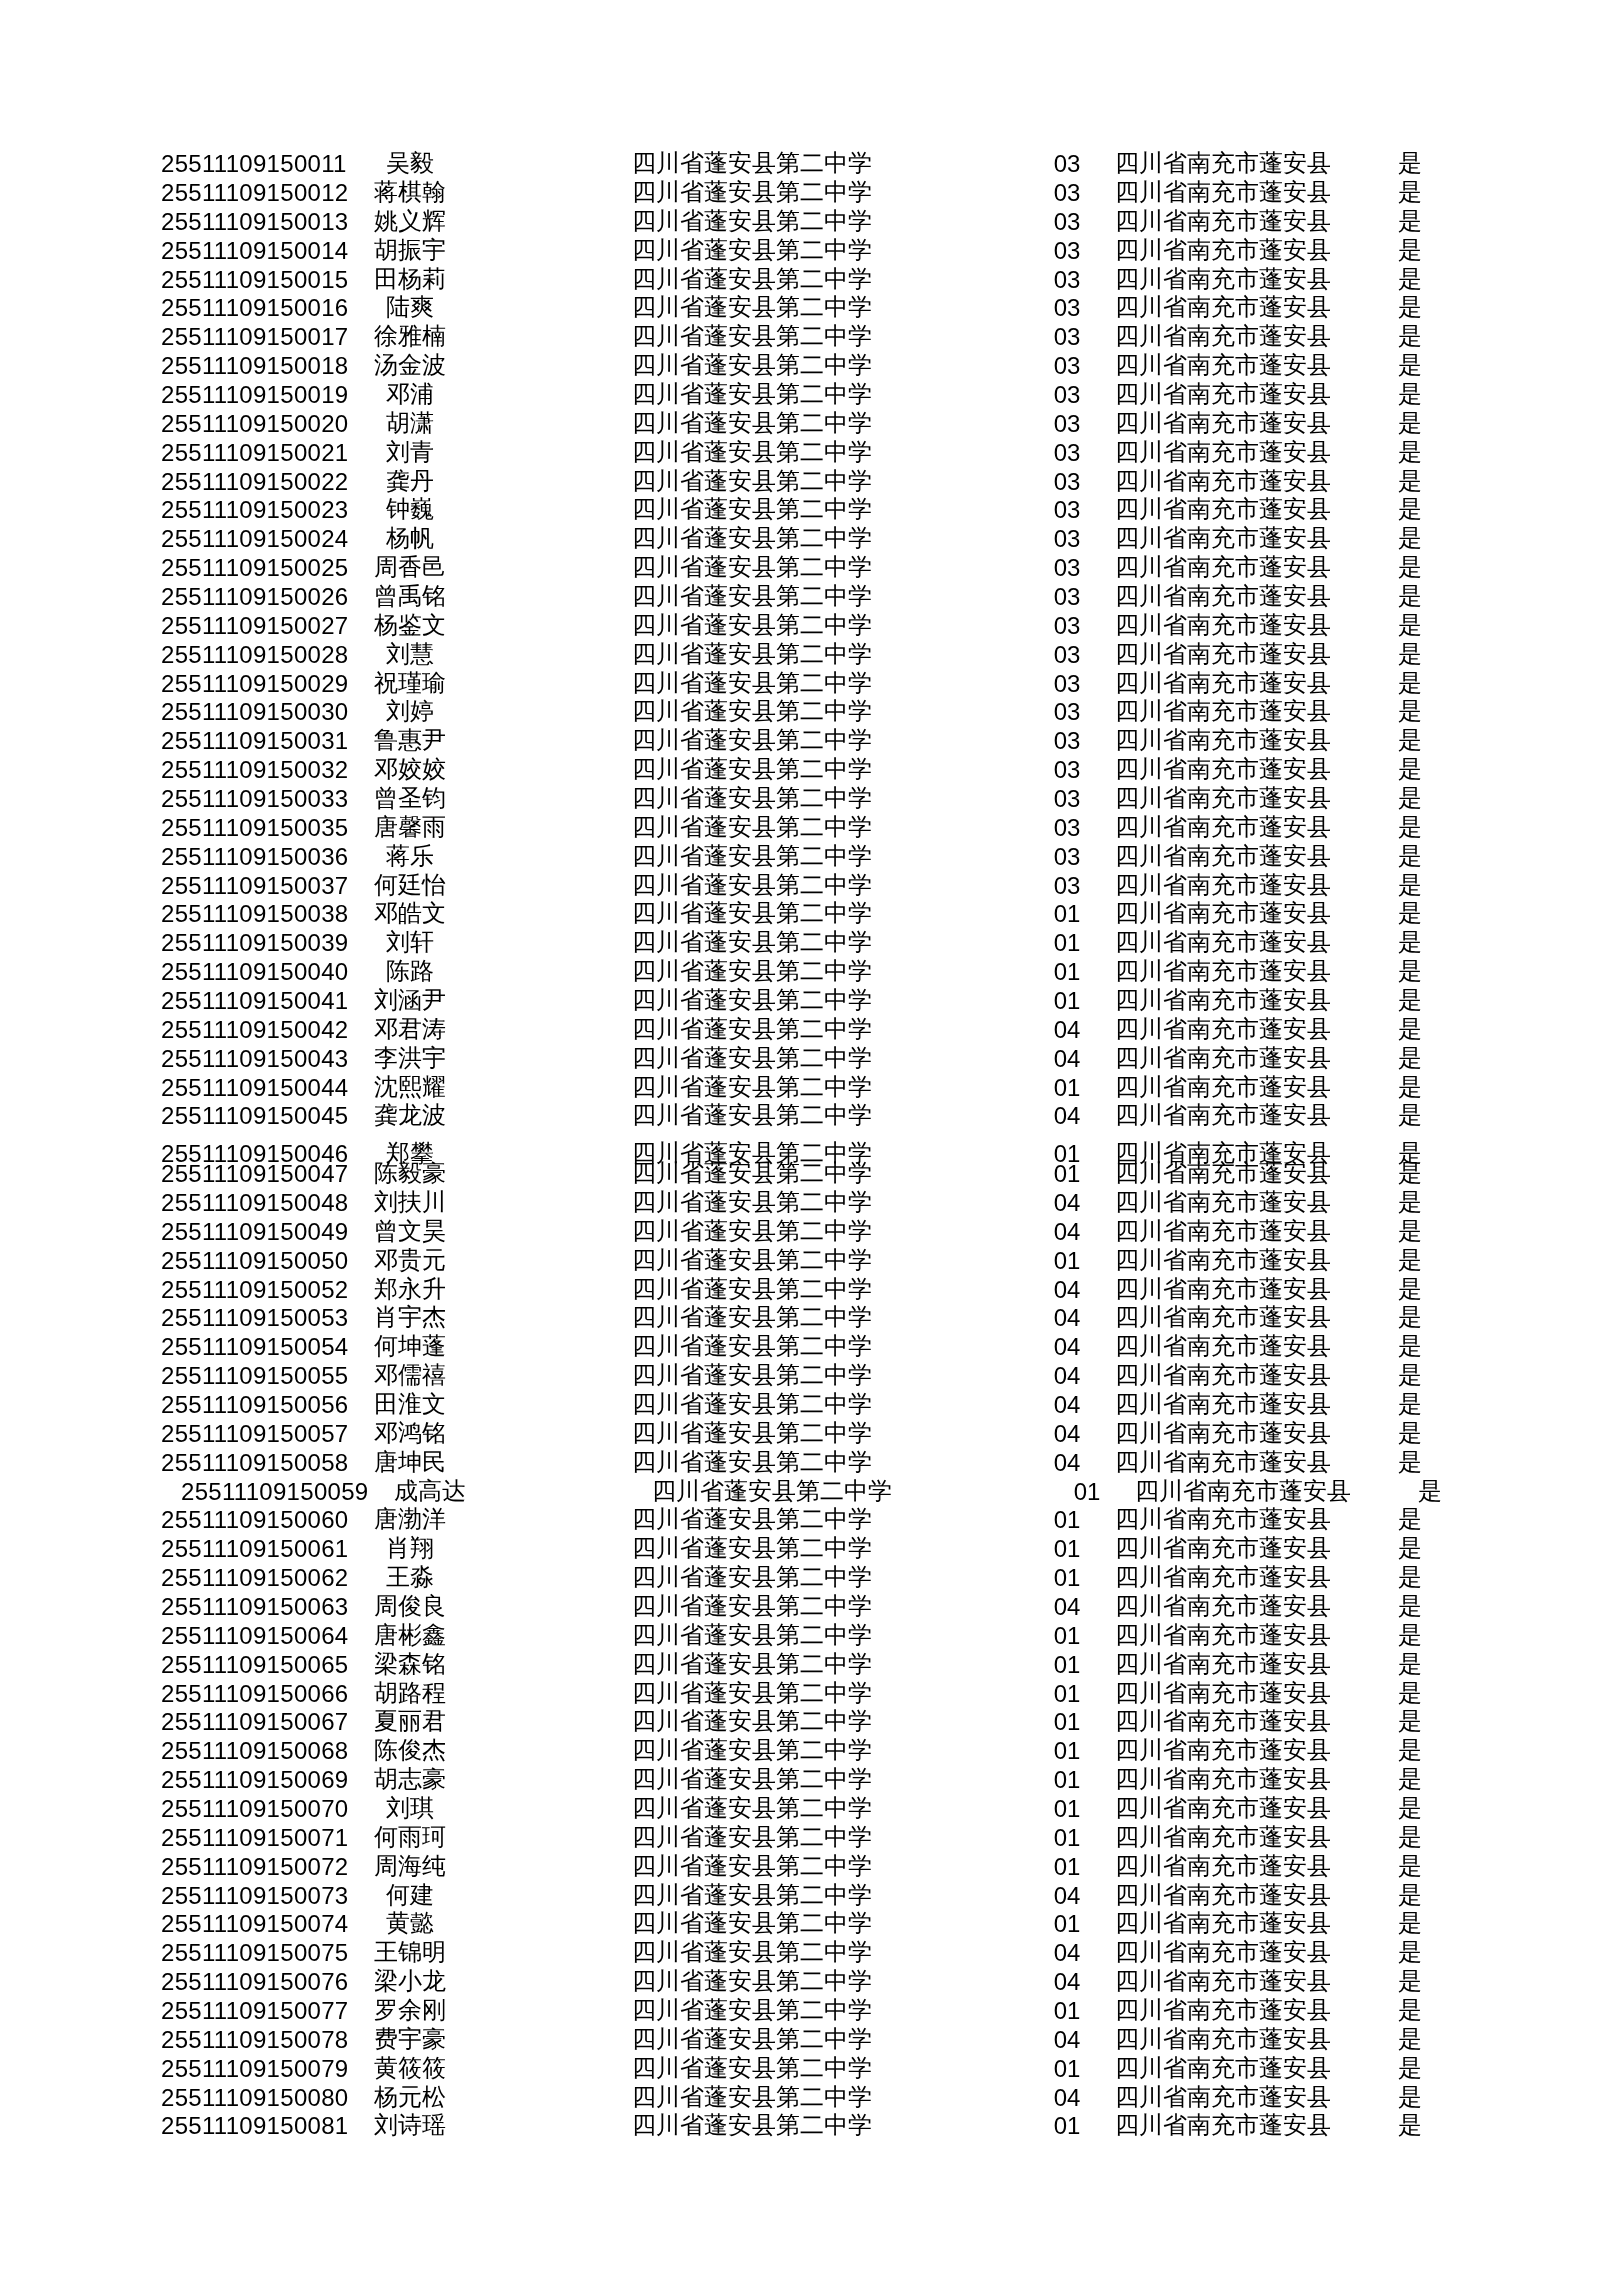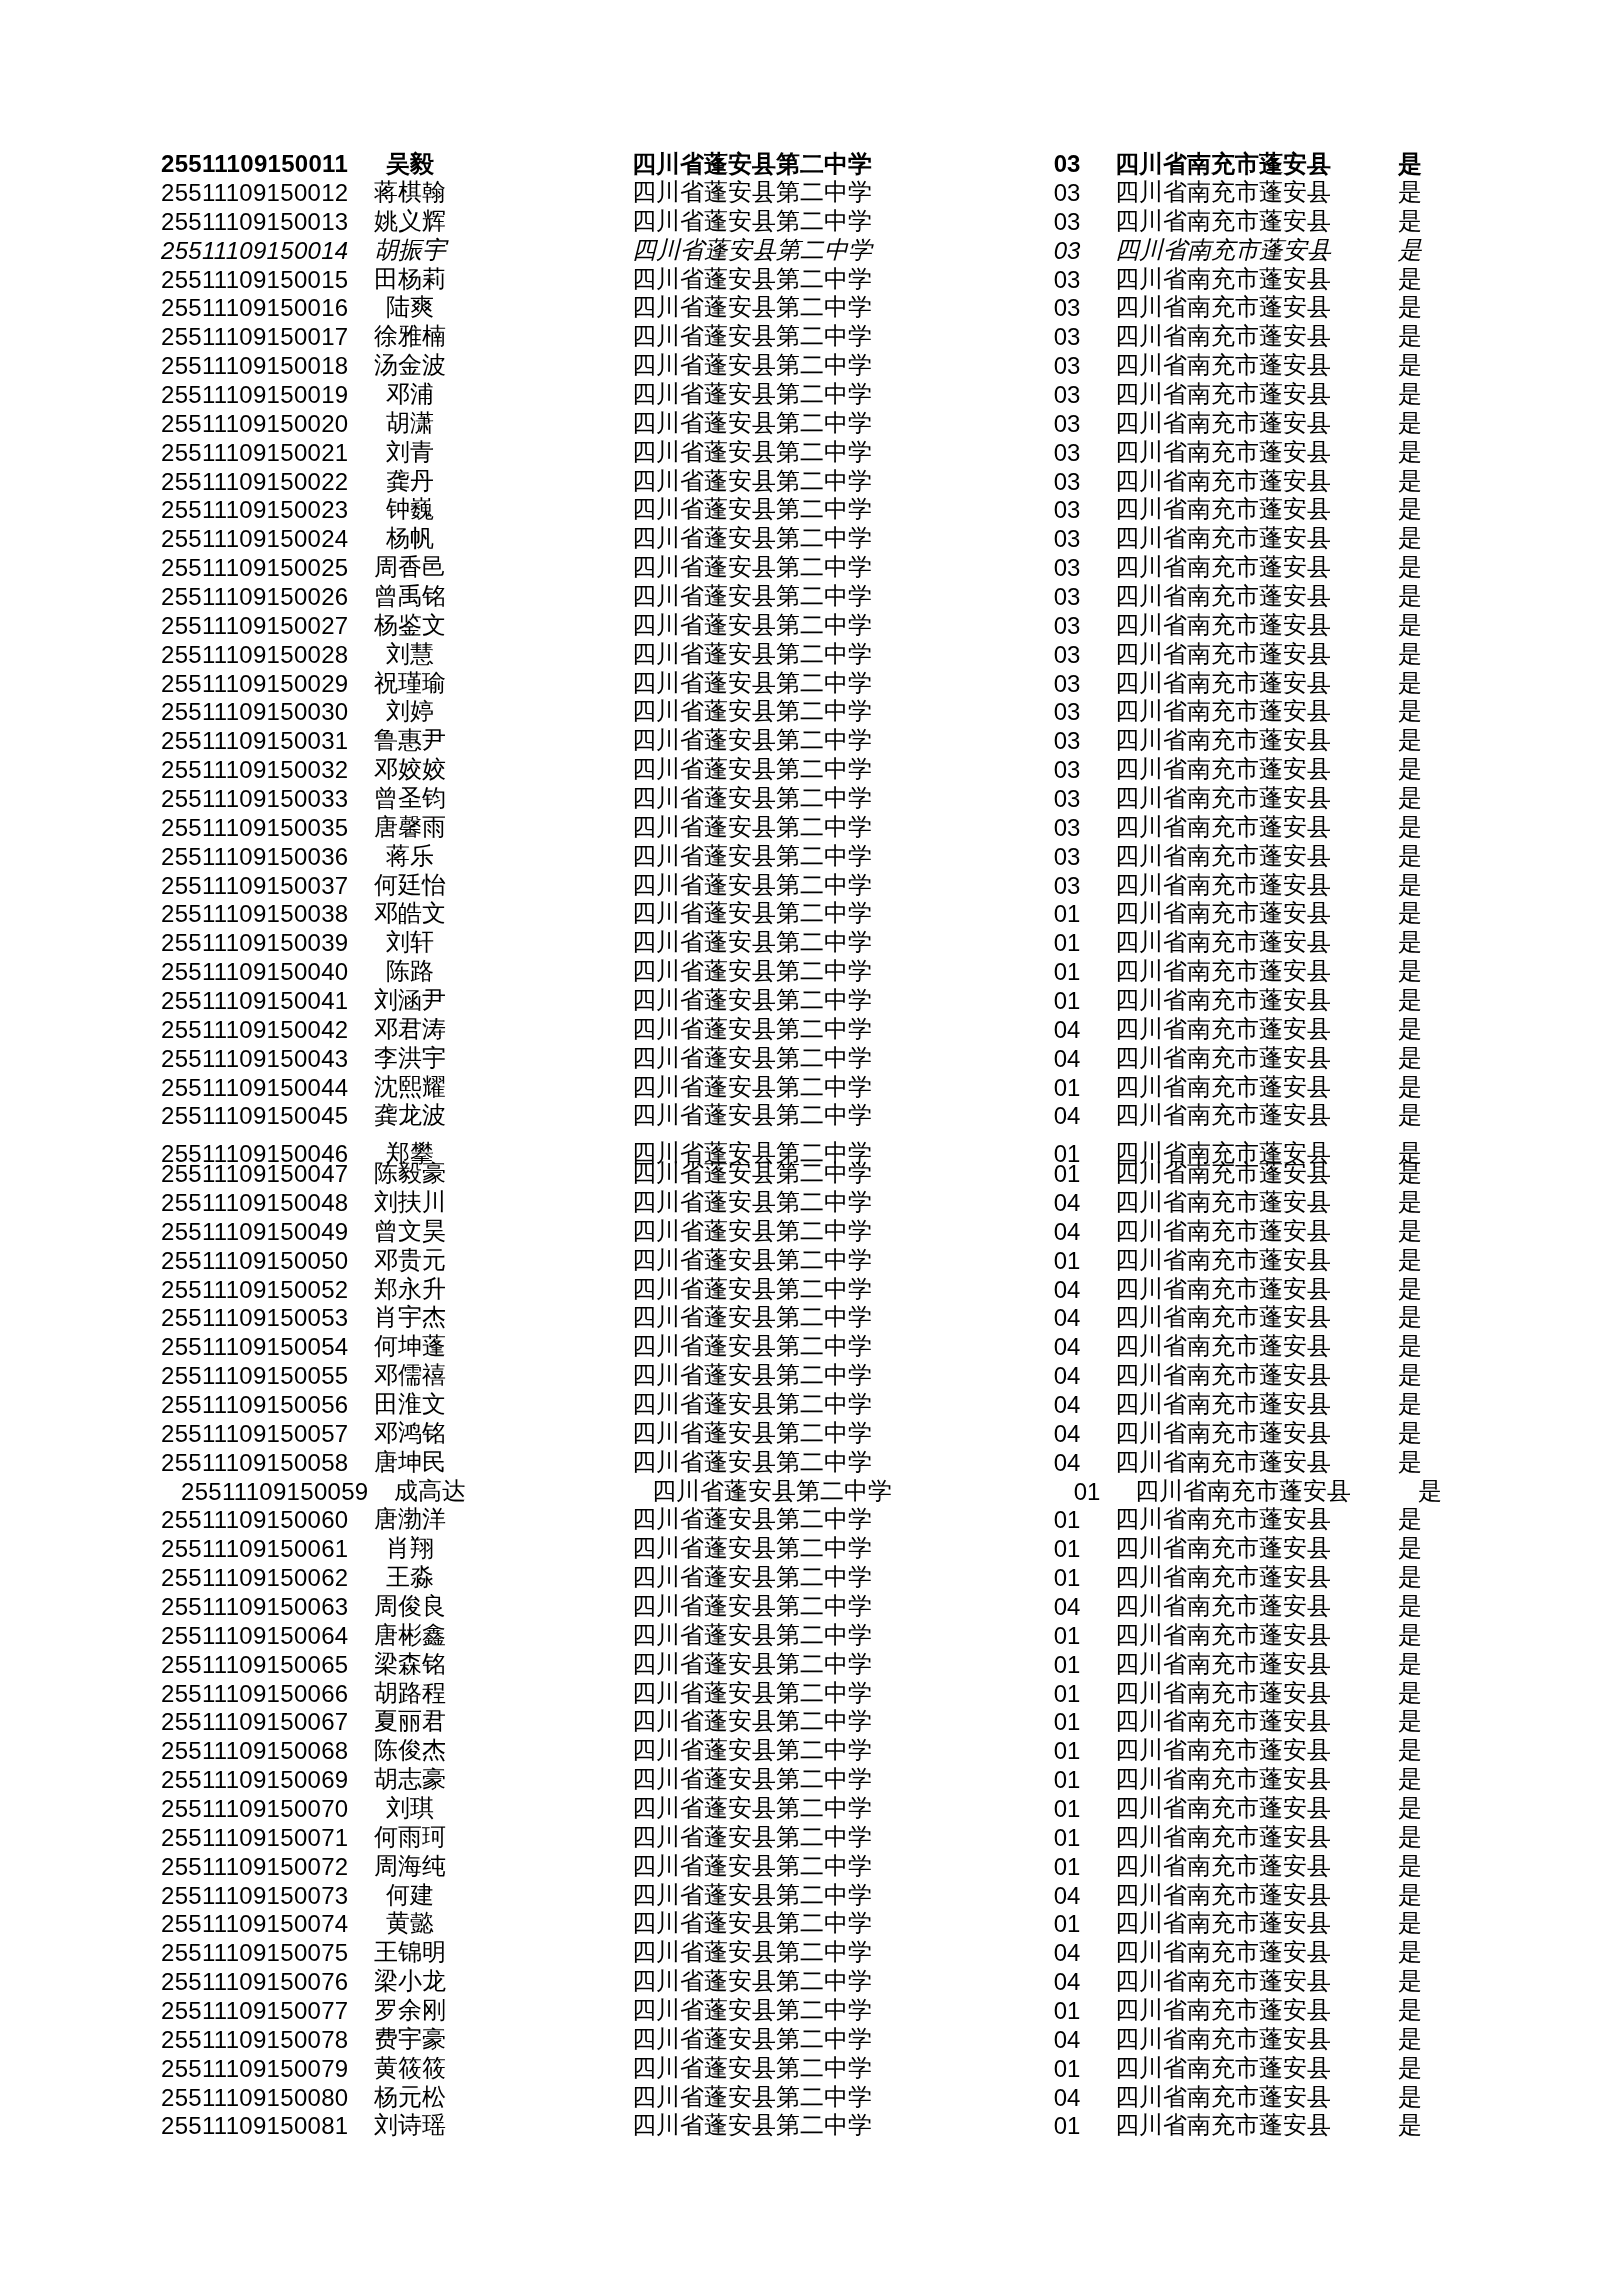--- a/index.html
+++ b/index.html
@@ -62,21 +62,21 @@
     width: 80px;
     text-align: center;
     font-family: "DejaVu Serif", serif;
   }
 </style>
 </head>
 <body>
 
 <div class="page">
 
-    <div class="row" style="top: 149px; font-weight: bold;">
+    <div class="row" style="top: 149px;">
       <span class="cell c-id">25511109150011</span>
       <span class="cell c-name">吴毅</span>
       <span class="cell c-school">四川省蓬安县第二中学</span>
       <span class="cell c-code">03</span>
       <span class="cell c-region">四川省南充市蓬安县</span>
       <span class="cell c-flag">是</span>
     </div>
 
     <div class="row" style="top: 178px;">
       <span class="cell c-id">25511109150012</span>
@@ -89,21 +89,21 @@
 
     <div class="row" style="top: 207px;">
       <span class="cell c-id">25511109150013</span>
       <span class="cell c-name">姚义辉</span>
       <span class="cell c-school">四川省蓬安县第二中学</span>
       <span class="cell c-code">03</span>
       <span class="cell c-region">四川省南充市蓬安县</span>
       <span class="cell c-flag">是</span>
     </div>
 
-    <div class="row" style="top: 236px; font-style: italic;">
+    <div class="row" style="top: 236px;">
       <span class="cell c-id">25511109150014</span>
       <span class="cell c-name">胡振宇</span>
       <span class="cell c-school">四川省蓬安县第二中学</span>
       <span class="cell c-code">03</span>
       <span class="cell c-region">四川省南充市蓬安县</span>
       <span class="cell c-flag">是</span>
     </div>
 
     <div class="row" style="top: 265px;">
       <span class="cell c-id">25511109150015</span>

